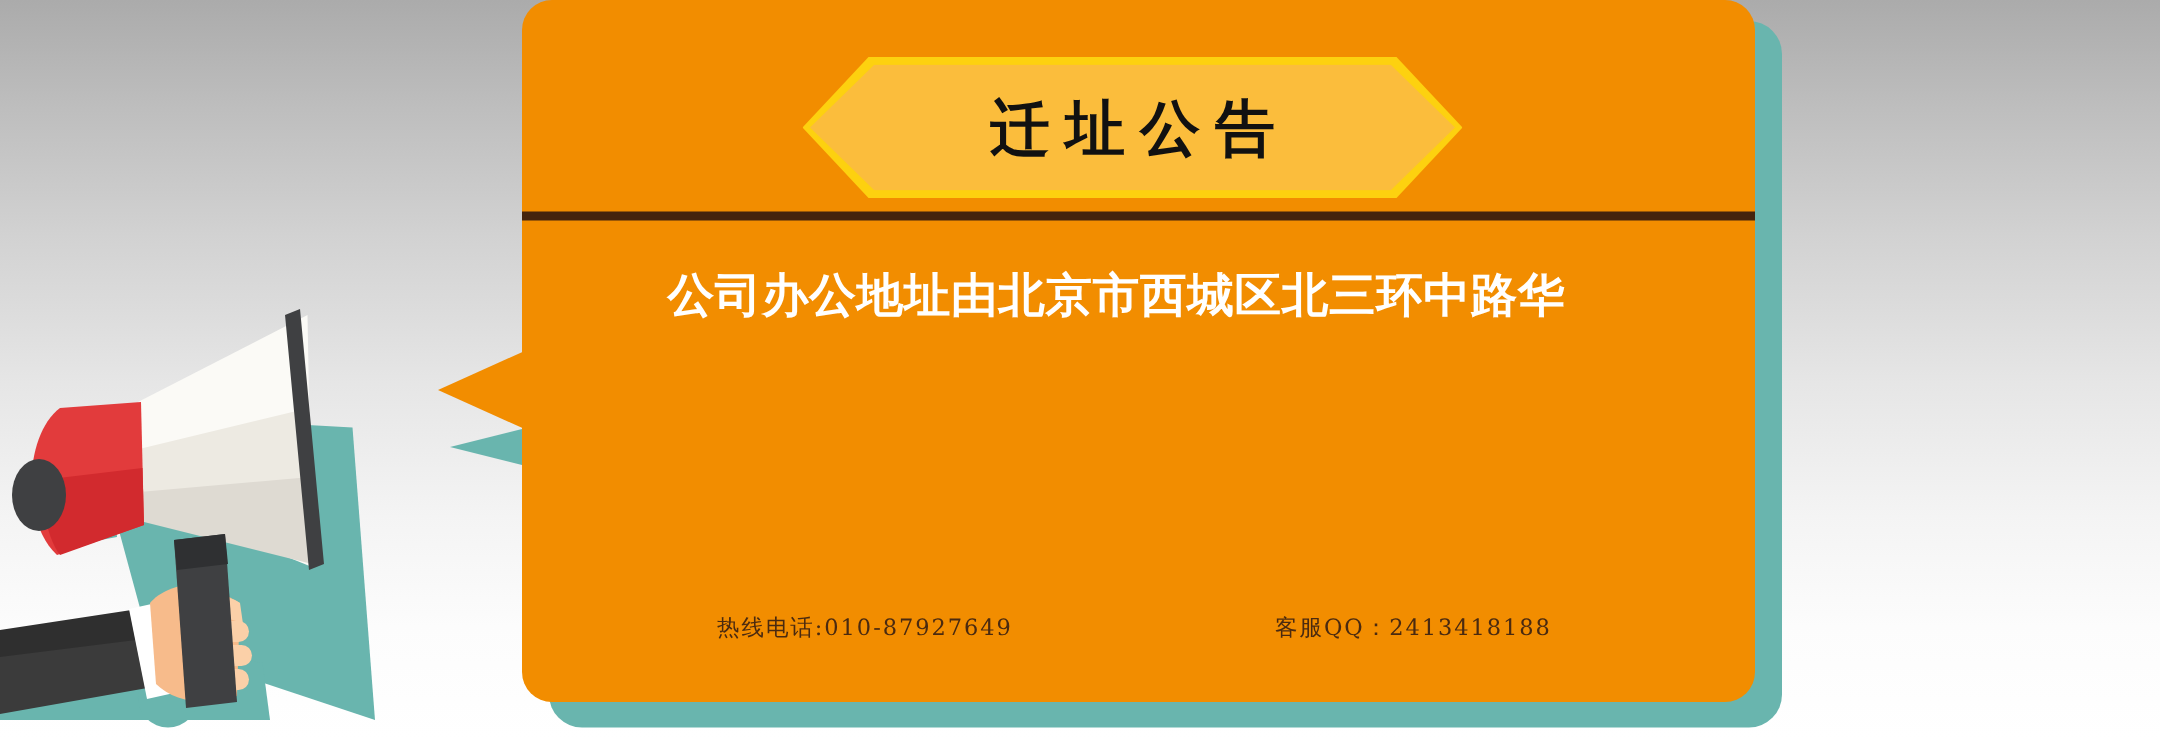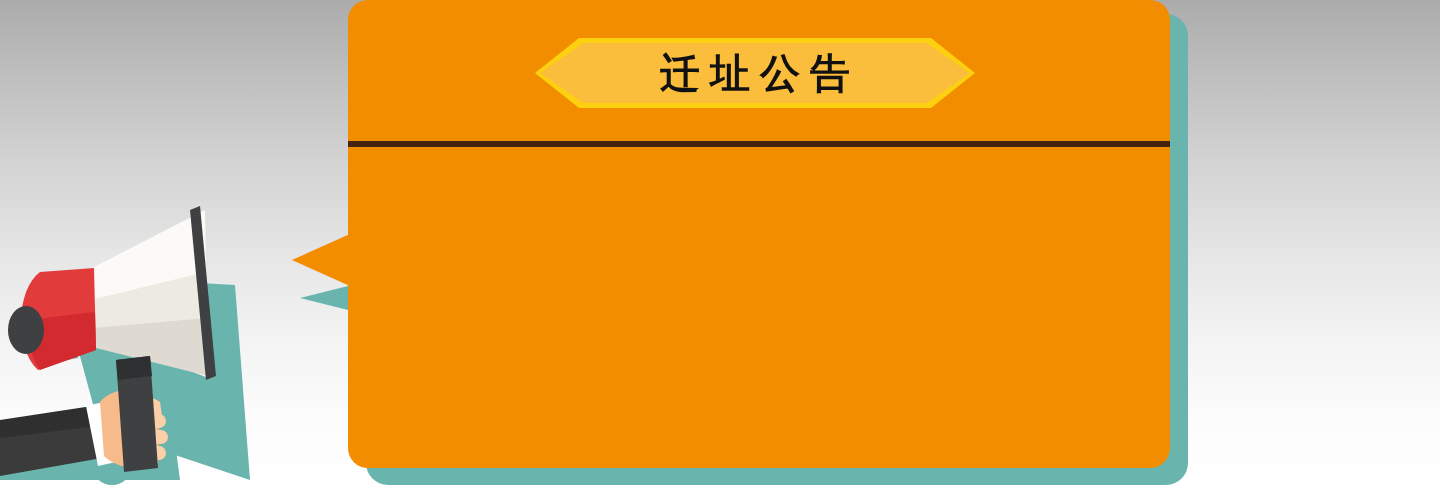--- a/index.html
+++ b/index.html
@@ -30,21 +30,21 @@
   }
   .card-tail{
     position:absolute;left:292px;top:233px;width:0;height:0;
     border-top:27px solid transparent;
     border-bottom:27px solid transparent;
     border-right:60px solid #f28d00;
   }
 
   
   .banner{
-    position:absolute;left:535px;top:38px;width:440px;height:70px;
+    position:absolute;left:535px;top:38px;width:440px;height:94px;
   }
   .banner-outer,.banner-inner{
     position:absolute;inset:0;
     -webkit-clip-path:polygon(10% 0%,90% 0%,100% 50%,90% 100%,10% 100%,0% 50%);
     clip-path:polygon(10% 0%,90% 0%,100% 50%,90% 100%,10% 100%,0% 50%);
   }
   .banner-outer{background:#fdd10f;}
   .banner-inner{
     inset:5px 5px 5px 5px;background:#fbbd3c;
     -webkit-clip-path:polygon(10% 0%,90% 0%,100% 50%,90% 100%,10% 100%,0% 50%);
@@ -142,16 +142,21 @@
 
   <div class="banner">
     <div class="banner-outer"></div>
     <div class="banner-inner"></div>
     <div class="banner-title">迁址公告</div>
   </div>
 
   <div class="divider"></div>
 
   <div class="body-text">
+    <span class="body-line">公司办公地址由北京市西城区北三环中路华</span>
   </div>
 
+  <div class="footer">
+    <span class="footer-item footer-phone">热线电话:010-87927649</span>
+    <span class="footer-item footer-qq">客服QQ：2413418188</span>
+  </div>
 
 </div>
 
 </body></html>

